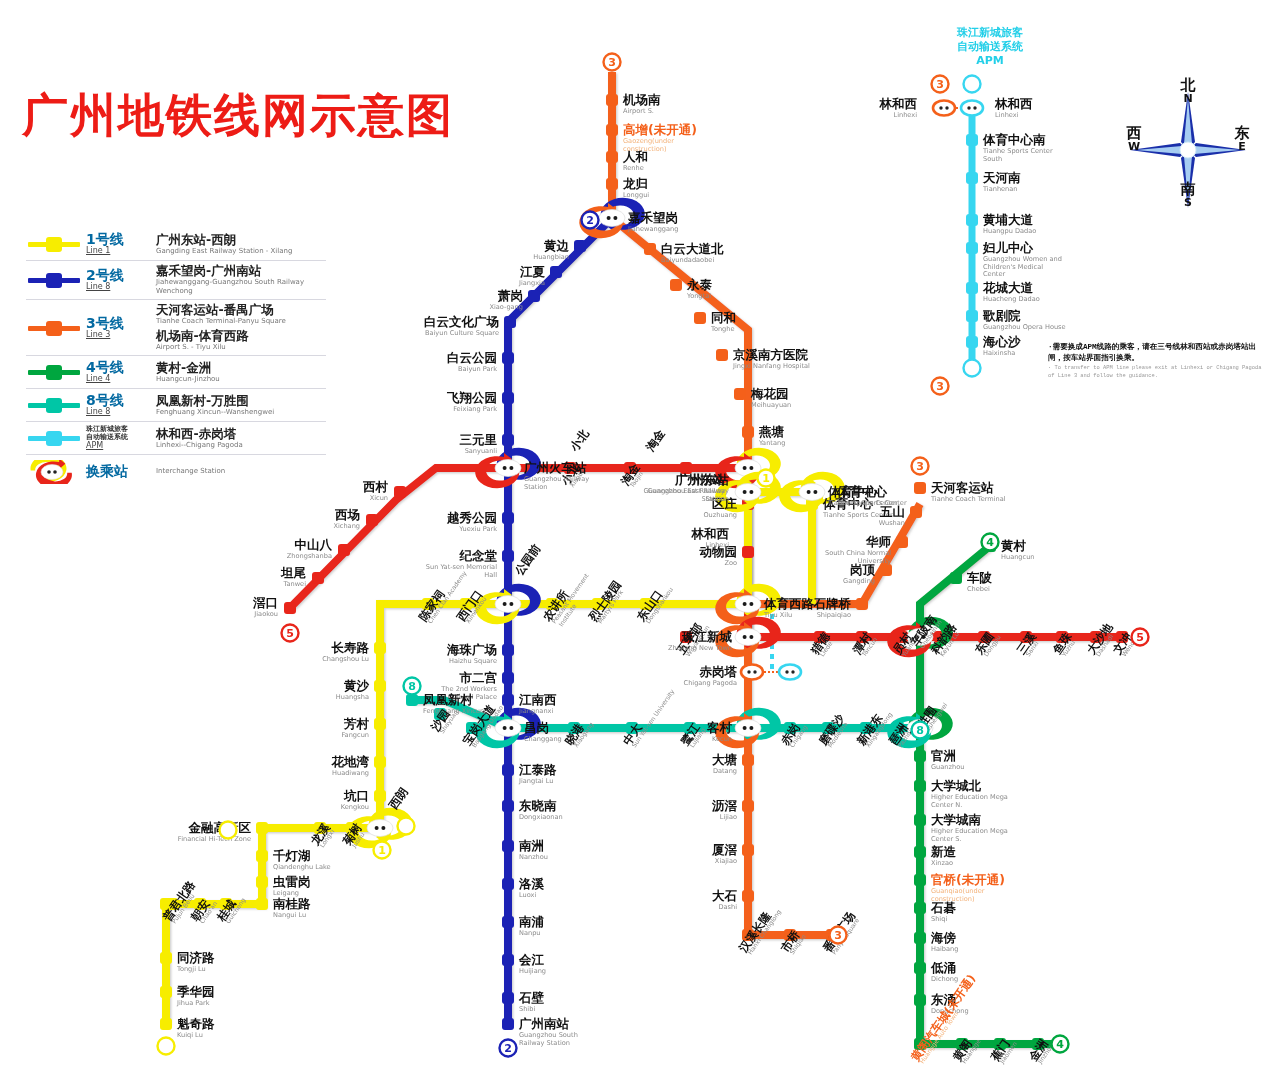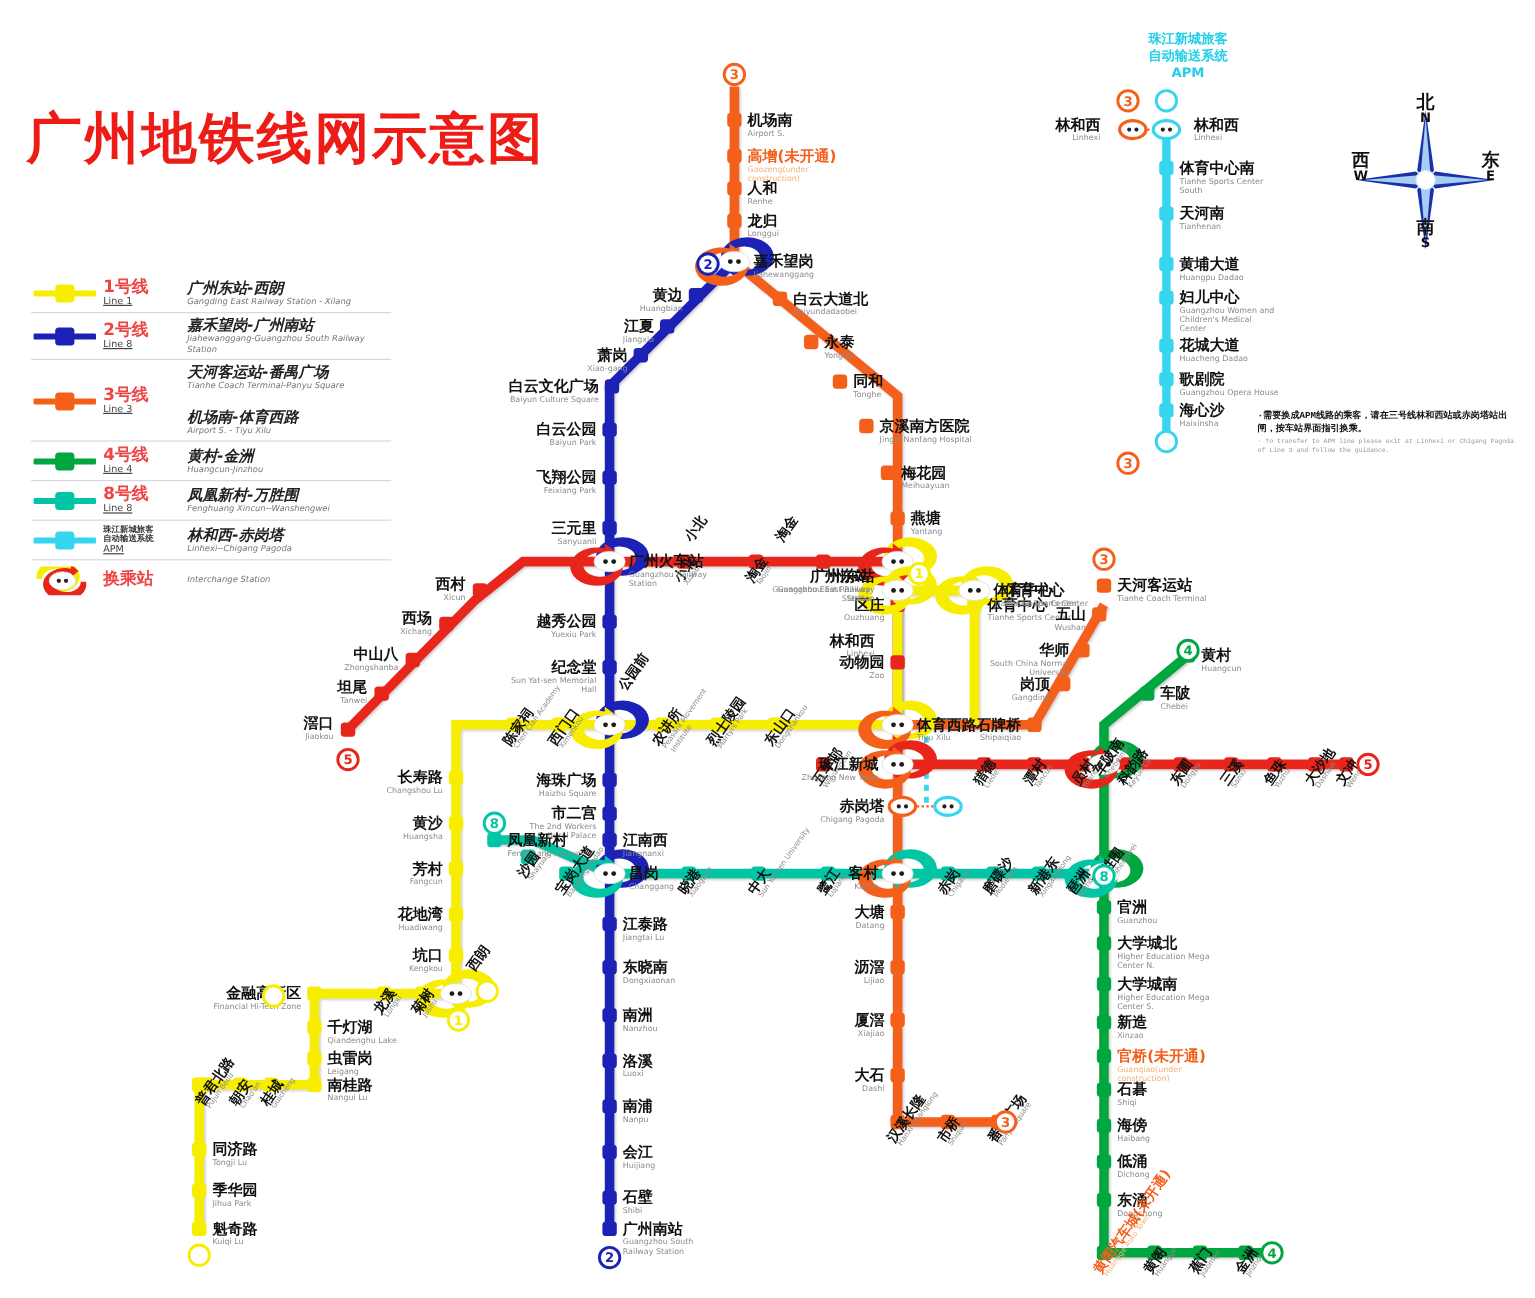--- a/index.html
+++ b/index.html
@@ -10,24 +10,24 @@
   .ttl{position:absolute;left:22px;top:85px;font-size:46px;font-weight:bold;color:#ED1C16;
        letter-spacing:2px;font-family:"DejaVu Sans","Liberation Sans",sans-serif;}
   
   .legend{position:absolute;left:26px;top:228px;width:300px;}
   .lg-row{display:flex;align-items:center;border-bottom:1px solid #d8d8e0;padding:3px 0;min-height:26px;}
   .lg-row:last-child{border-bottom:none;}
   .lg-swatch{width:56px;flex:0 0 56px;height:22px;position:relative;}
   .lg-bar{position:absolute;left:2px;top:9px;width:52px;height:5px;border-radius:1px;}
   .lg-dot{position:absolute;left:20px;top:4px;width:16px;height:15px;border-radius:3px;}
   .lg-name{width:68px;flex:0 0 68px;padding-left:4px;}
-  .lg-cn{font-size:14px;font-weight:bold;color:#ef4444;line-height:14px;}
+  .lg-cn{font-size:14px;font-weight:bold;color:#0369a1;line-height:14px;}
   .lg-en{font-size:8px;color:#444;line-height:10px;text-decoration:underline;}
   .lg-cn-sm{font-size:7px;font-weight:bold;color:#333;line-height:8px;}
-  .lg-desc{flex:1;padding-left:2px;font-style:italic;}
+  .lg-desc{flex:1;padding-left:2px;}
   .lg-dcn{font-size:12.5px;font-weight:bold;color:#222;line-height:14px;}
   .lg-den{font-size:7px;color:#777;line-height:9px;}
   .note{position:absolute;left:1048px;top:342px;width:215px;font-family:Liberation Mono, monospace;}
   .note-cn{font-size:7.6px;color:#111;line-height:11px;font-weight:bold;}
   .note-en{font-size:5.4px;color:#999;line-height:8px;}
   .apmttl{position:absolute;left:930px;top:26px;width:120px;text-align:center;
           font-size:11px;font-weight:bold;color:#22CFE8;line-height:14px;}
   .comp-lbl{position:absolute;font-weight:bold;color:#111;text-align:center;}
   .comp-cn{font-size:15px;line-height:15px;}
   .comp-en{font-size:11px;line-height:12px;}
@@ -717,36 +717,36 @@
       <div class="lg-swatch">
         <div class="lg-bar" style="background:#1B22B5"></div>
         <div class="lg-dot" style="background:#1B22B5"></div>
       </div>
       <div class="lg-name">
         <div class="lg-cn">2号线</div>
         <div class="lg-en">Line 8</div>
       </div>
       <div class="lg-desc">
         <div class="lg-dcn">嘉禾望岗-广州南站</div>
-        <div class="lg-den">Jiahewanggang-Guangzhou South Railway Station</div>
+        <div class="lg-den">Jiahewanggang-Guangzhou South Railway Wenchong</div>
       </div>
     </div>
     <div class="lg-row">
       <div class="lg-swatch">
         <div class="lg-bar" style="background:#F4601A"></div>
         <div class="lg-dot" style="background:#F4601A"></div>
       </div>
       <div class="lg-name">
         <div class="lg-cn">3号线</div>
         <div class="lg-en">Line 3</div>
       </div>
       <div class="lg-desc">
         <div class="lg-dcn">天河客运站-番禺广场</div>
         <div class="lg-den">Tianhe Coach Terminal-Panyu Square</div>
-        <div class="lg-dcn" style="margin-top:15px">机场南-体育西路</div>
+        <div class="lg-dcn" style="margin-top:3px">机场南-体育西路</div>
         <div class="lg-den">Airport S. - Tiyu Xilu</div>
       </div>
     </div>
     <div class="lg-row">
       <div class="lg-swatch">
         <div class="lg-bar" style="background:#00A63F"></div>
         <div class="lg-dot" style="background:#00A63F"></div>
       </div>
       <div class="lg-name">
         <div class="lg-cn">4号线</div>

